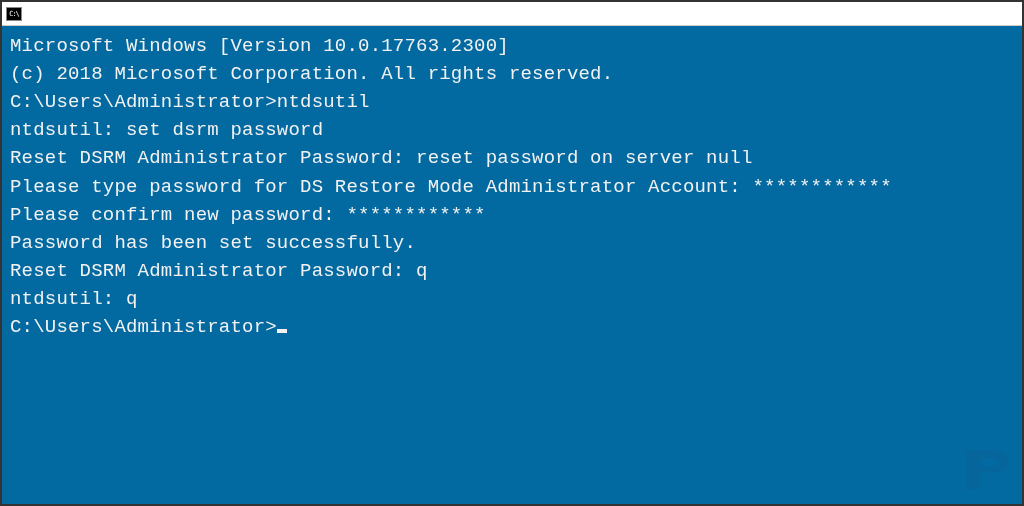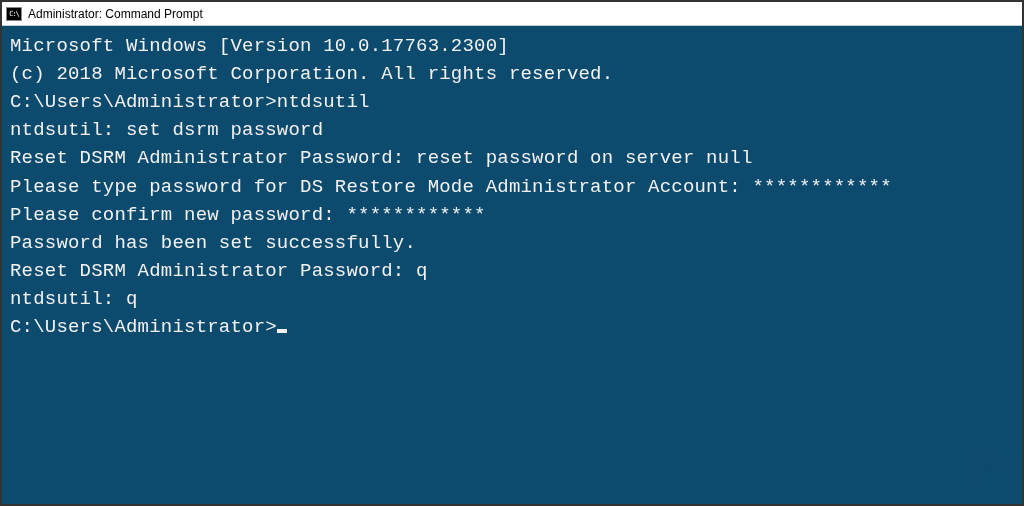--- a/index.html
+++ b/index.html
@@ -35,21 +35,21 @@
       font-size: 7px;
       color: #fff;
       font-family: monospace;
       letter-spacing: -1px;
     }
     .title-text {
       font-size: 12px;
       color: #000;
     }
     .terminal {
-      background: #0c4a6e;
+      background: #0369a1;
       color: #f2f2f2;
       font-family: Consolas, "Courier New", monospace;
       font-size: 19px;
       line-height: 1.48;
       padding: 6px 8px;
       height: calc(100% - 24px);
       white-space: pre;
       letter-spacing: 0.2px;
     }
     .cursor {
@@ -71,20 +71,19 @@
       height: 56px;
       opacity: 0.08;
       pointer-events: none;
     }
   </style>
 </head>
 <body>
 
 <div class="titlebar">
   <div class="app-icon">C:\</div>
-  <span class="title-text">Administrator: Command Prompt</span>
 </div>
 
 <div class="terminal"><span class="line">Microsoft Windows [Version 10.0.17763.2300]</span><span class="line">(c) 2018 Microsoft Corporation. All rights reserved.</span><span class="line"></span><span class="line">C:\Users\Administrator&gt;ntdsutil</span><span class="line">ntdsutil: set dsrm password</span><span class="line">Reset DSRM Administrator Password: reset password on server null</span><span class="line">Please type password for DS Restore Mode Administrator Account: ************</span><span class="line">Please confirm new password: ************</span><span class="line">Password has been set successfully.</span><span class="line"></span><span class="line">Reset DSRM Administrator Password: q</span><span class="line">ntdsutil: q</span><span class="line"></span><span class="line"><span>C:\Users\Administrator&gt;</span><span class="cursor"></span></span></div>
 
 <svg class="watermark" viewBox="0 0 100 100">
   <path d="M15 15 L15 85 L40 85 L40 55 L65 55 C80 55 90 45 90 35 C90 25 80 15 65 15 Z M40 30 L62 30 C68 30 72 33 72 37 C72 41 68 44 62 44 L40 44 Z" fill="#2a4a6a"></path>
 </svg>
 
 </body></html>

